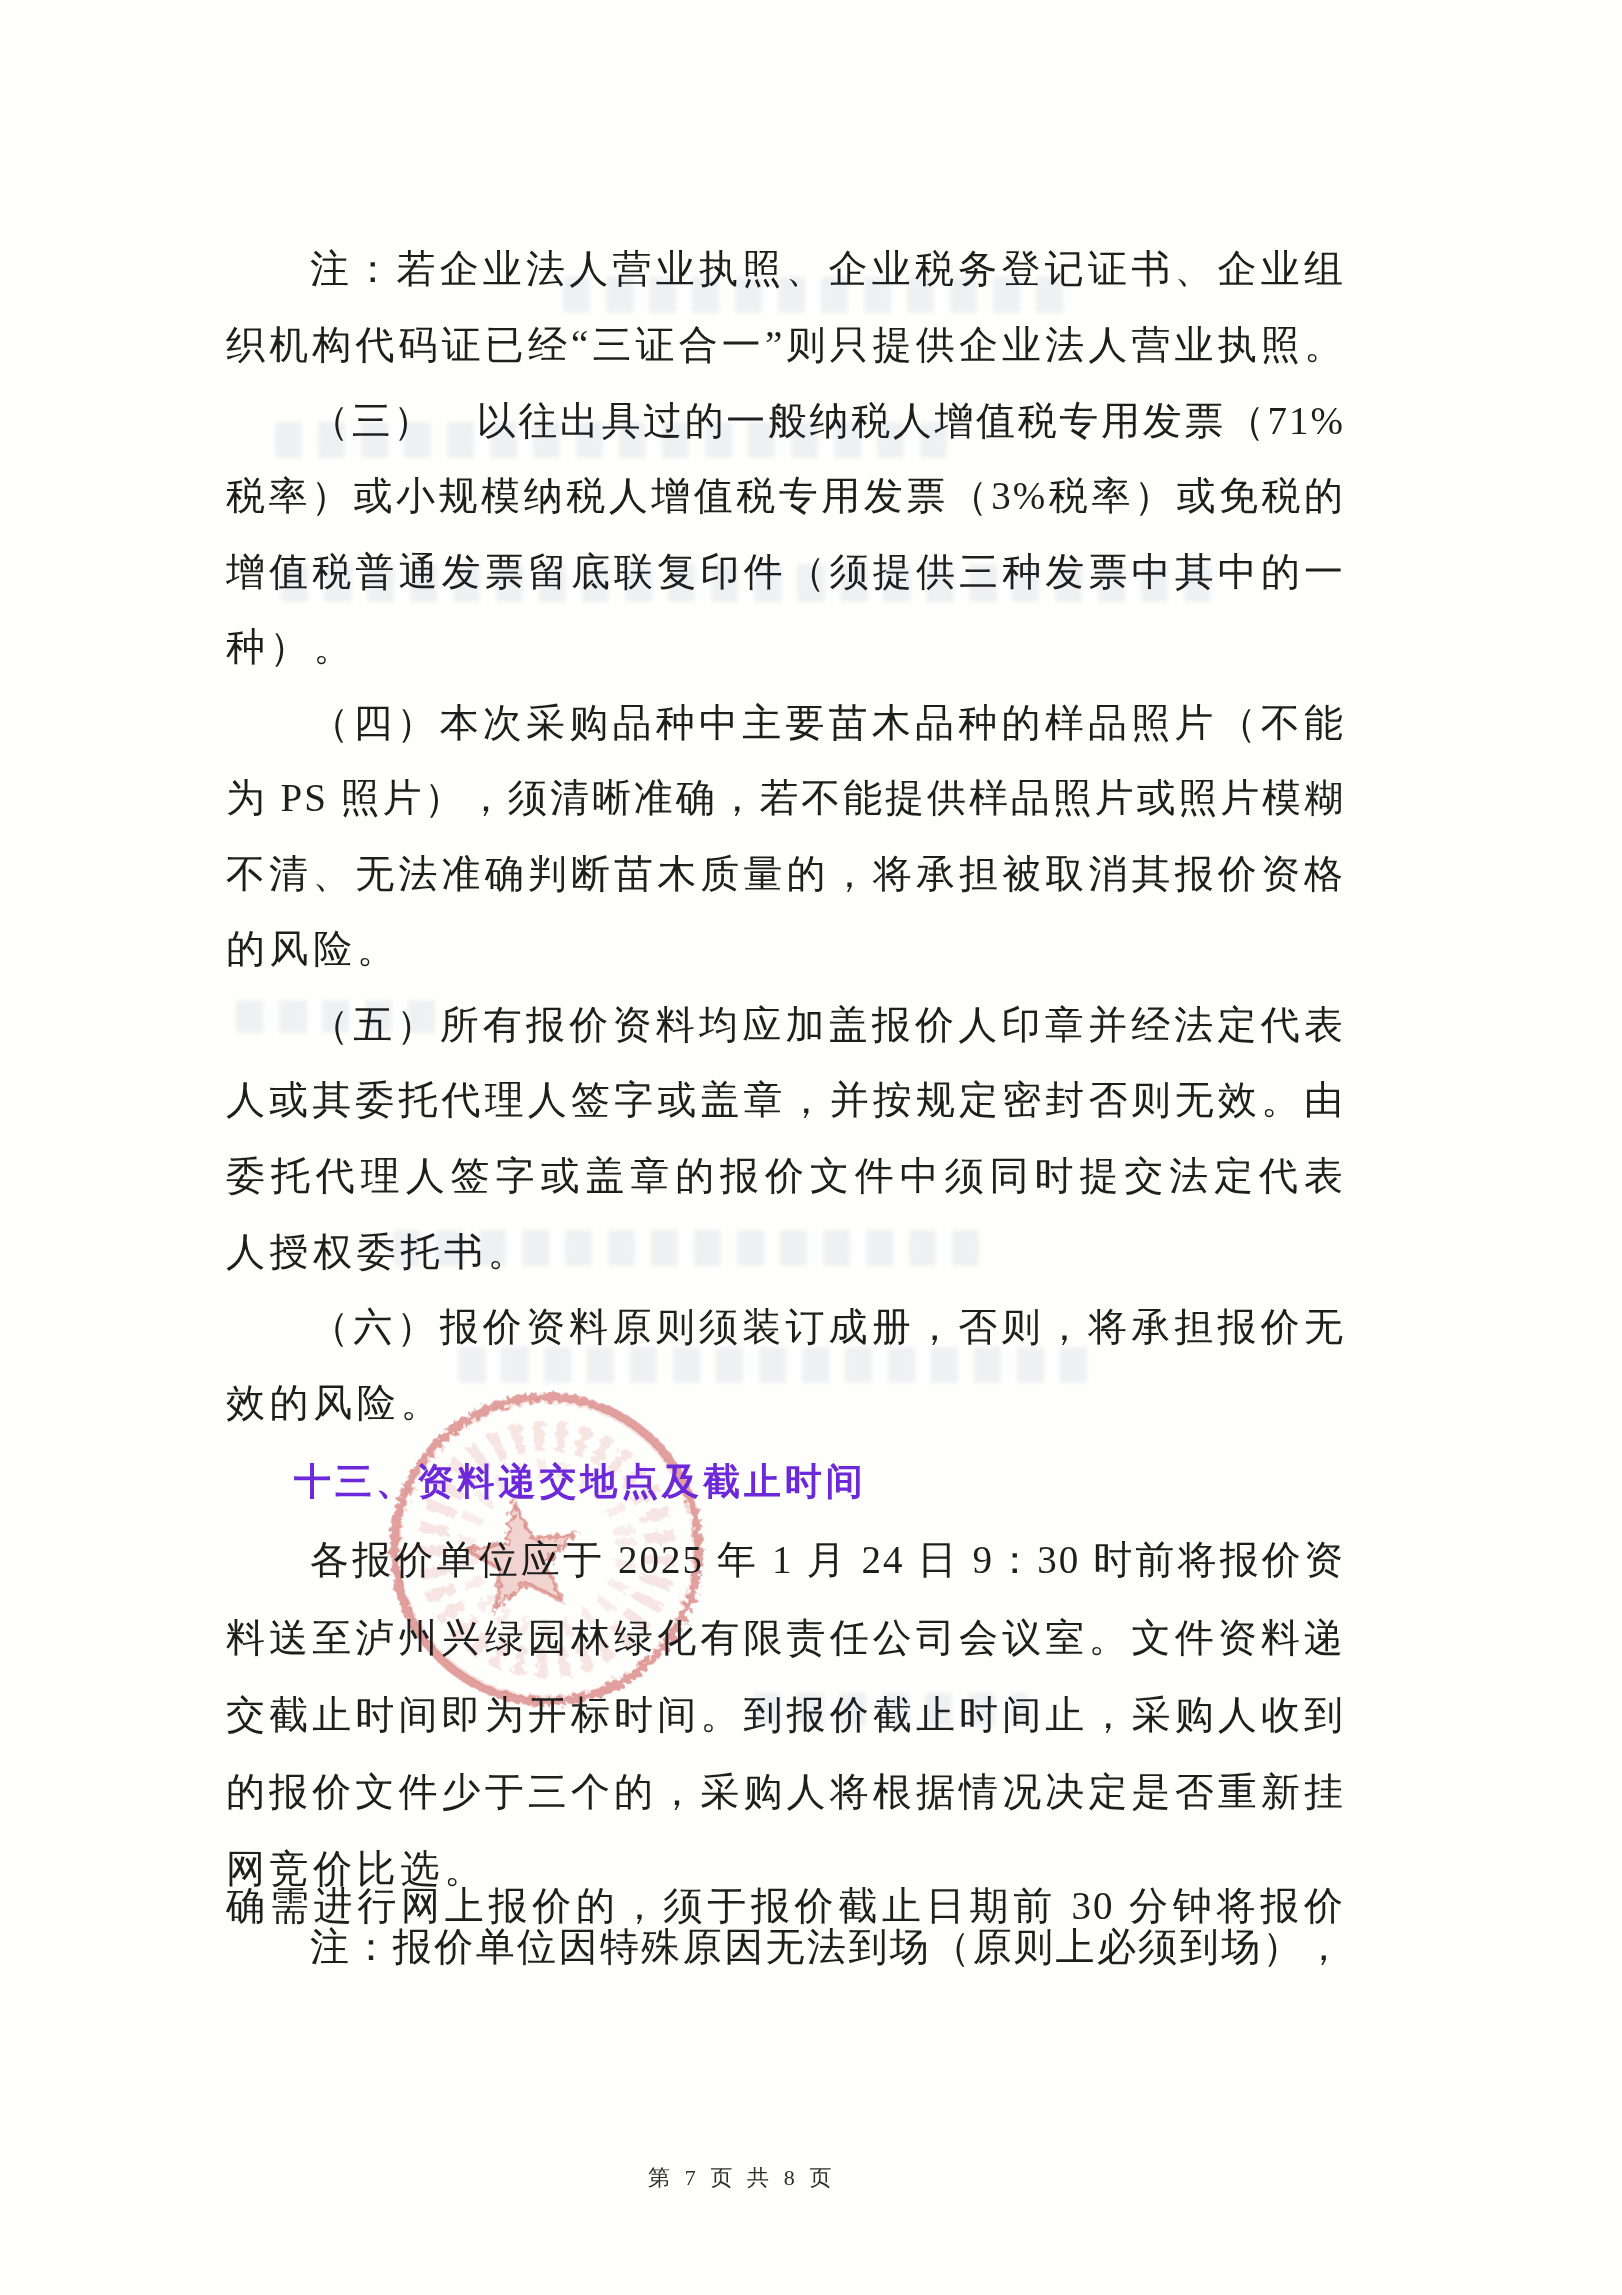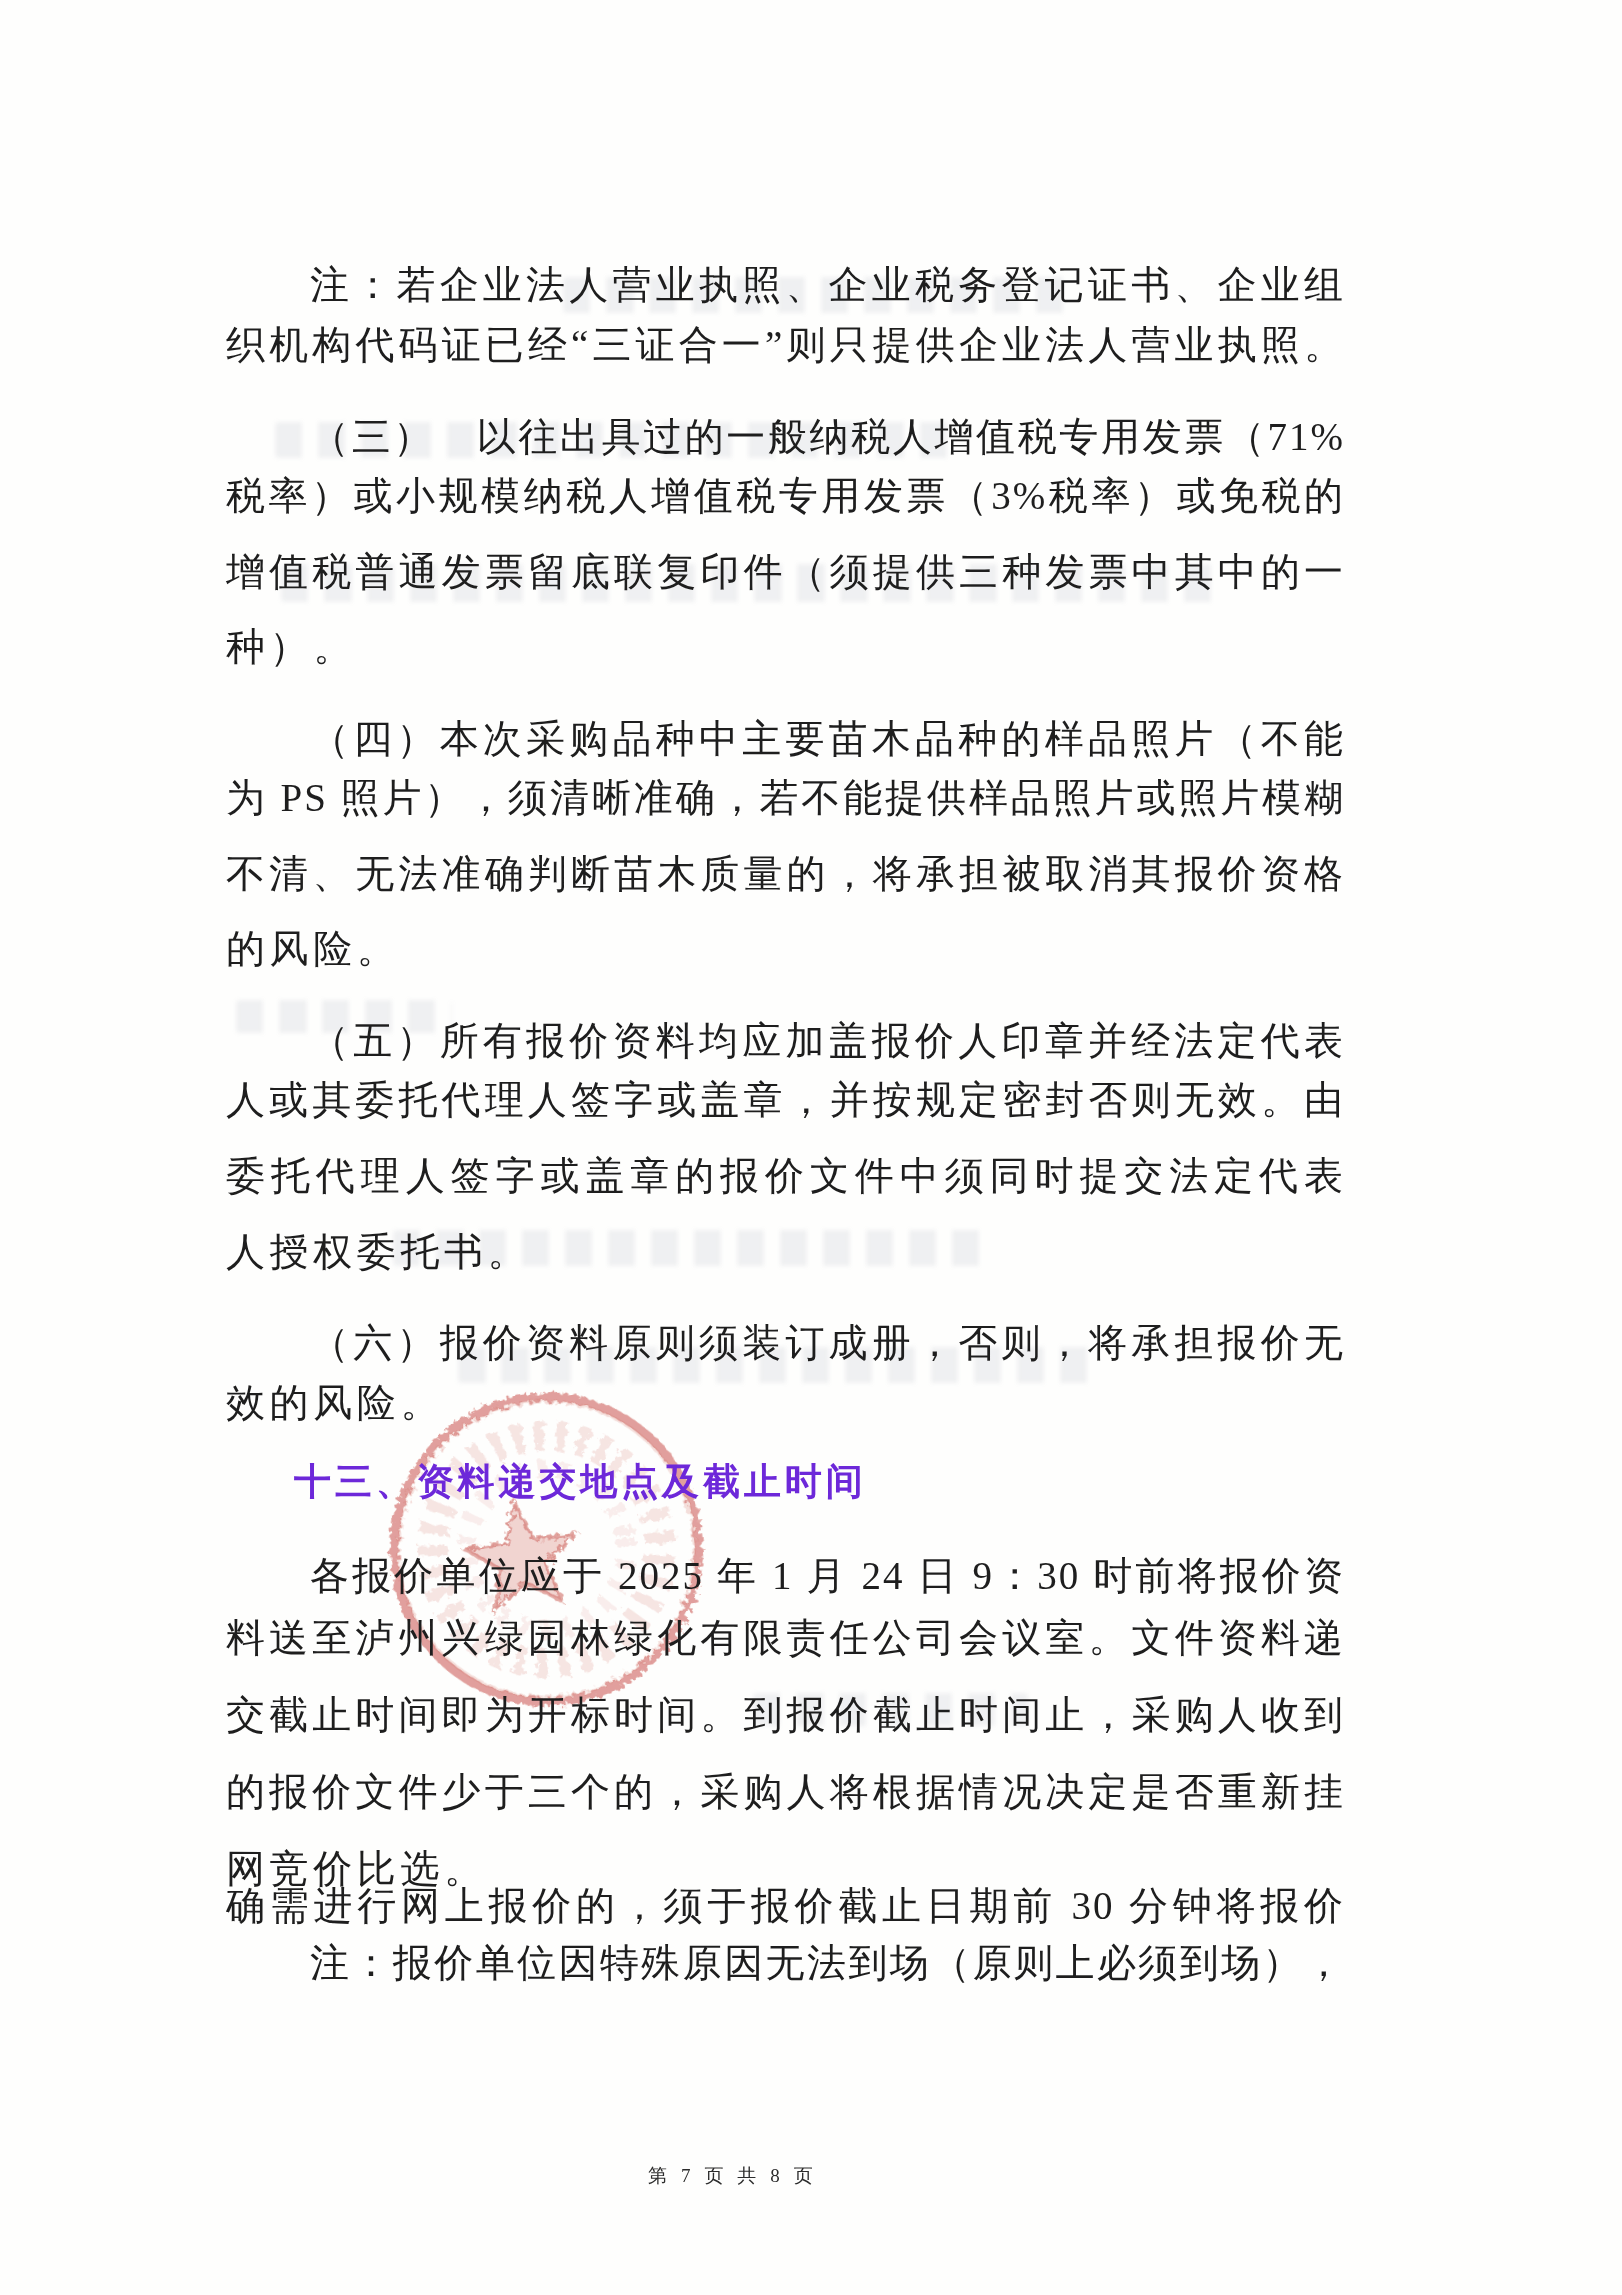--- a/index.html
+++ b/index.html
@@ -23,35 +23,35 @@
     white-space:nowrap;
     font-weight:400;
   }
   .justify{
     white-space:normal;
     text-align:justify;
     text-align-last:justify;
     text-justify:inter-character;
     word-break:break-all;
   }
-  .indent2{padding-left:84px;margin-top:16px;}
+  .indent2{padding-left:84px;}
   .short{letter-spacing:4.6px;}
   .heading{
     position:absolute;
     left:294px;
     font-family:Liberation Mono, monospace;
     font-weight:700;
     font-size:37px;
     letter-spacing:3.9px;
     color:#6d28d9;
   }
   .footer{
     position:absolute;
     left:648px;top:2163px;
-    font-size:19px;
+    font-size:22px;
     letter-spacing:4.6px;
     color:#2c2c2c;
   }
   
   .ghost{
     position:absolute;
     background:repeating-linear-gradient(90deg,
       rgba(115,125,145,0.10) 0 27.5px,
       rgba(115,125,145,0.0) 27.5px 43px);
     filter:blur(2px);

